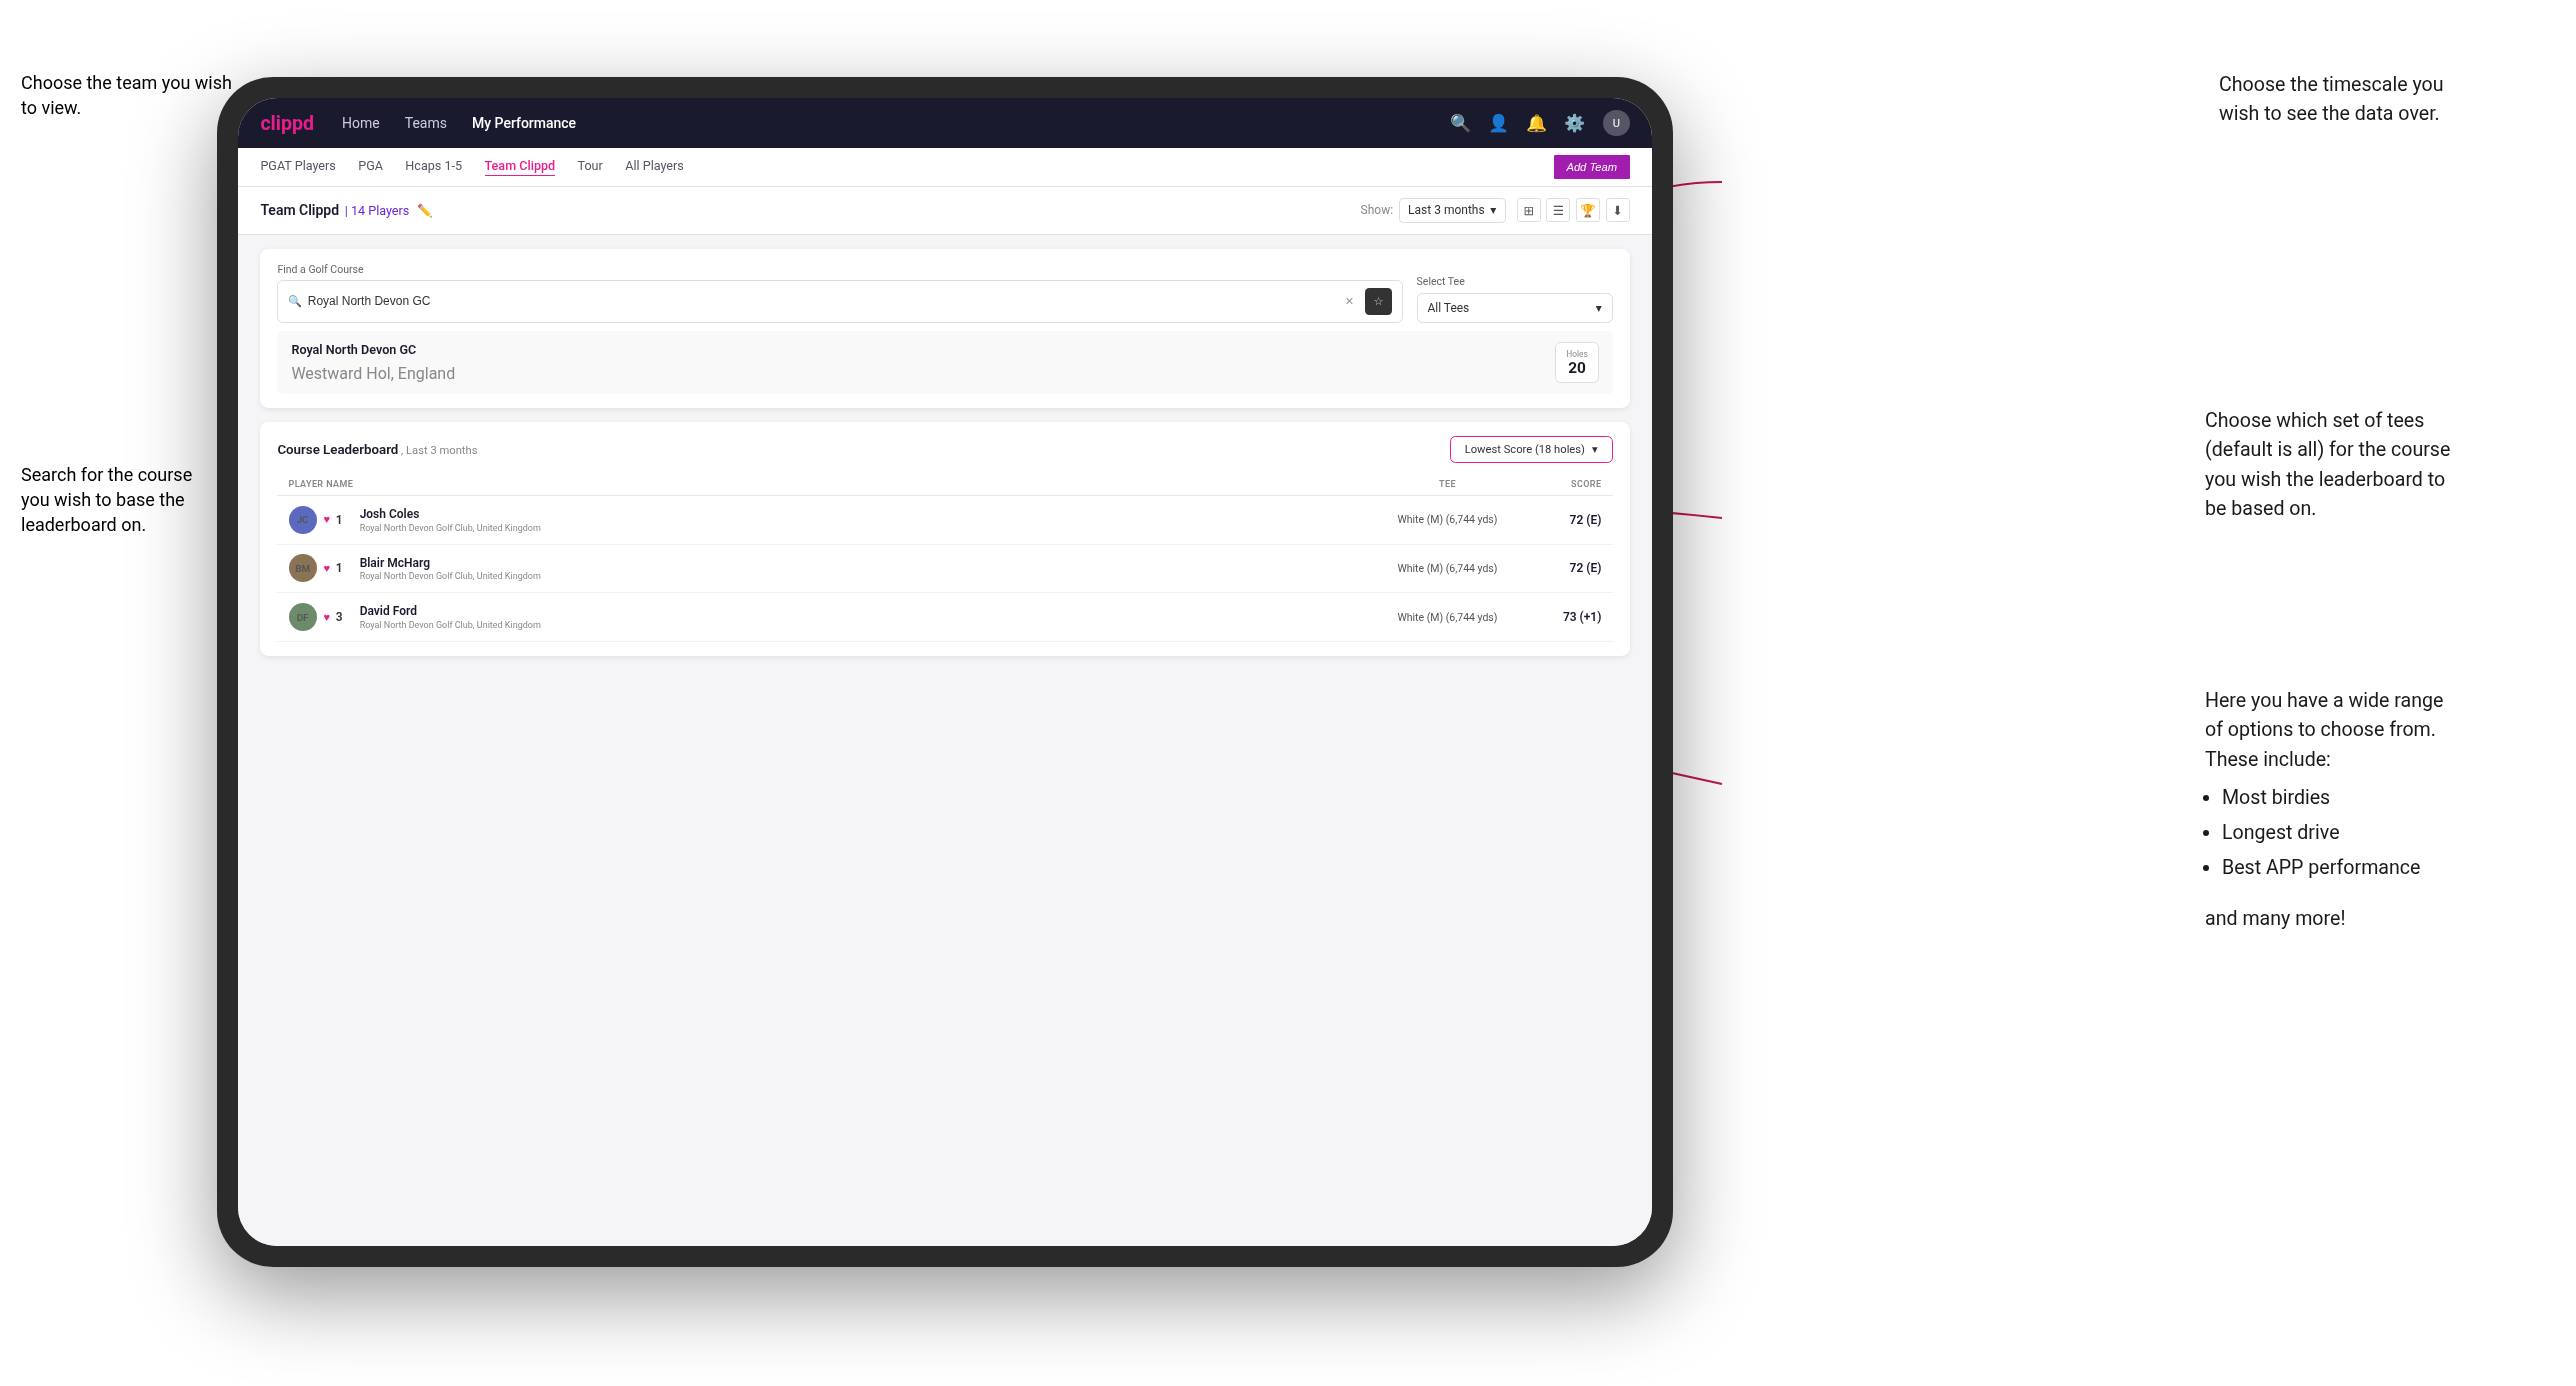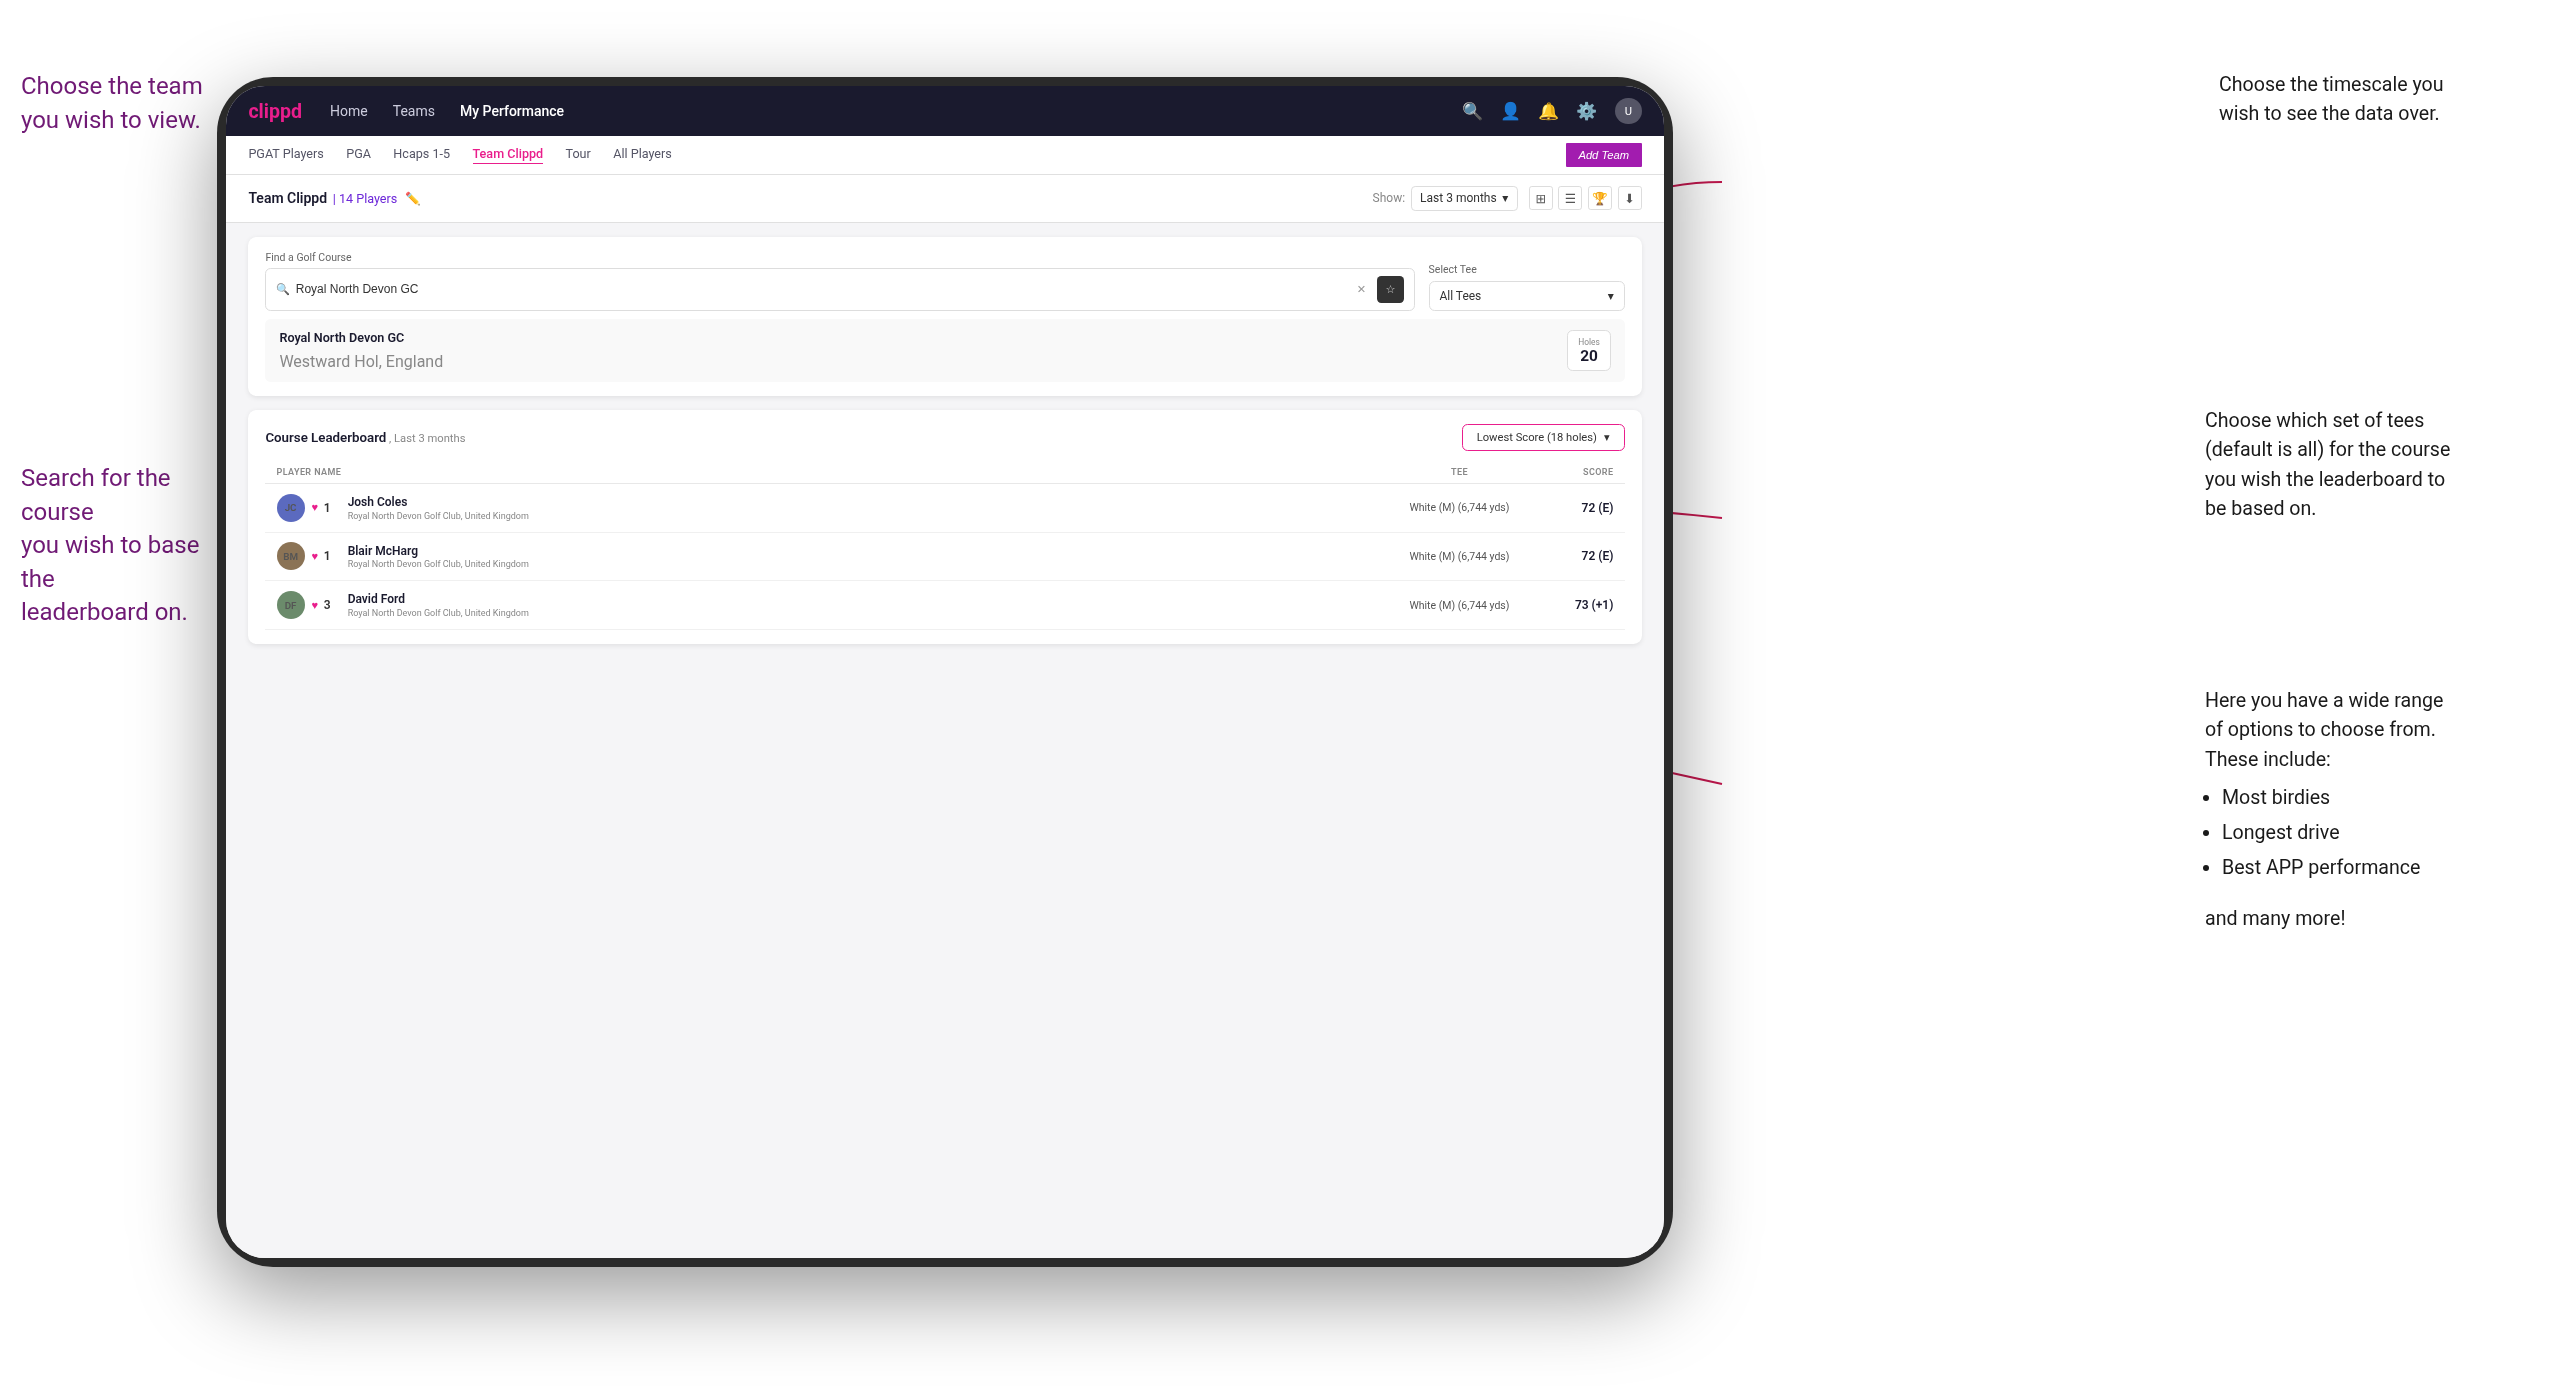--- a/index.html
+++ b/index.html
@@ -8,22 +8,22 @@
       font-family: -apple-system, BlinkMacSystemFont, 'Segoe UI', Roboto, sans-serif;
       width: 2576px;
       height: 1386px;
       overflow: hidden;
       position: relative;
     }
 
     
     .annotation {
       position: absolute;
-      font-size: 24px;
-      color: #701a75;
+      font-size: 18px;
+      color: #000000;
       line-height: 1.4;
       font-weight: 400;
     }
 
     
     .arrows-svg {
       position: absolute;
       top: 0; left: 0;
       width: 100%; height: 100%;
       pointer-events: none;
@@ -31,21 +31,21 @@
 
     
     .tablet-frame {
       position: absolute;
       left: 217px;
       top: 77px;
       width: 1456px;
       height: 1190px;
       background: #2a2a2a;
       border-radius: 56px;
-      padding: 9px;
+      padding: 21px;
       box-shadow: 0 28px 84px rgba(0,0,0,0.4);
     }
 
     .tablet-screen {
       width: 100%;
       height: 100%;
       background: #f0f0f0;
       border-radius: 39px;
       overflow: hidden;
       display: flex;

